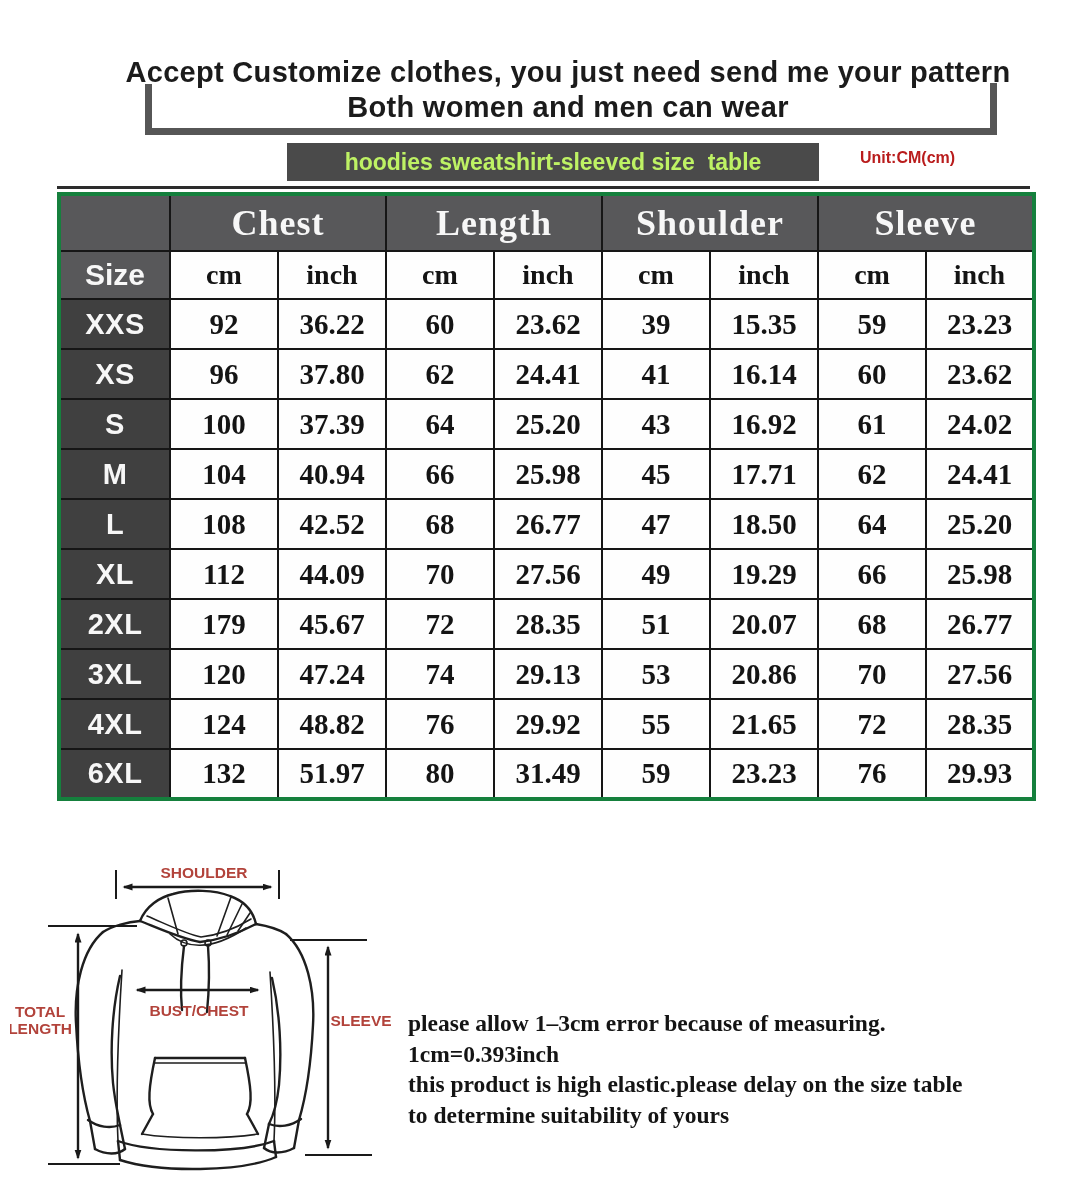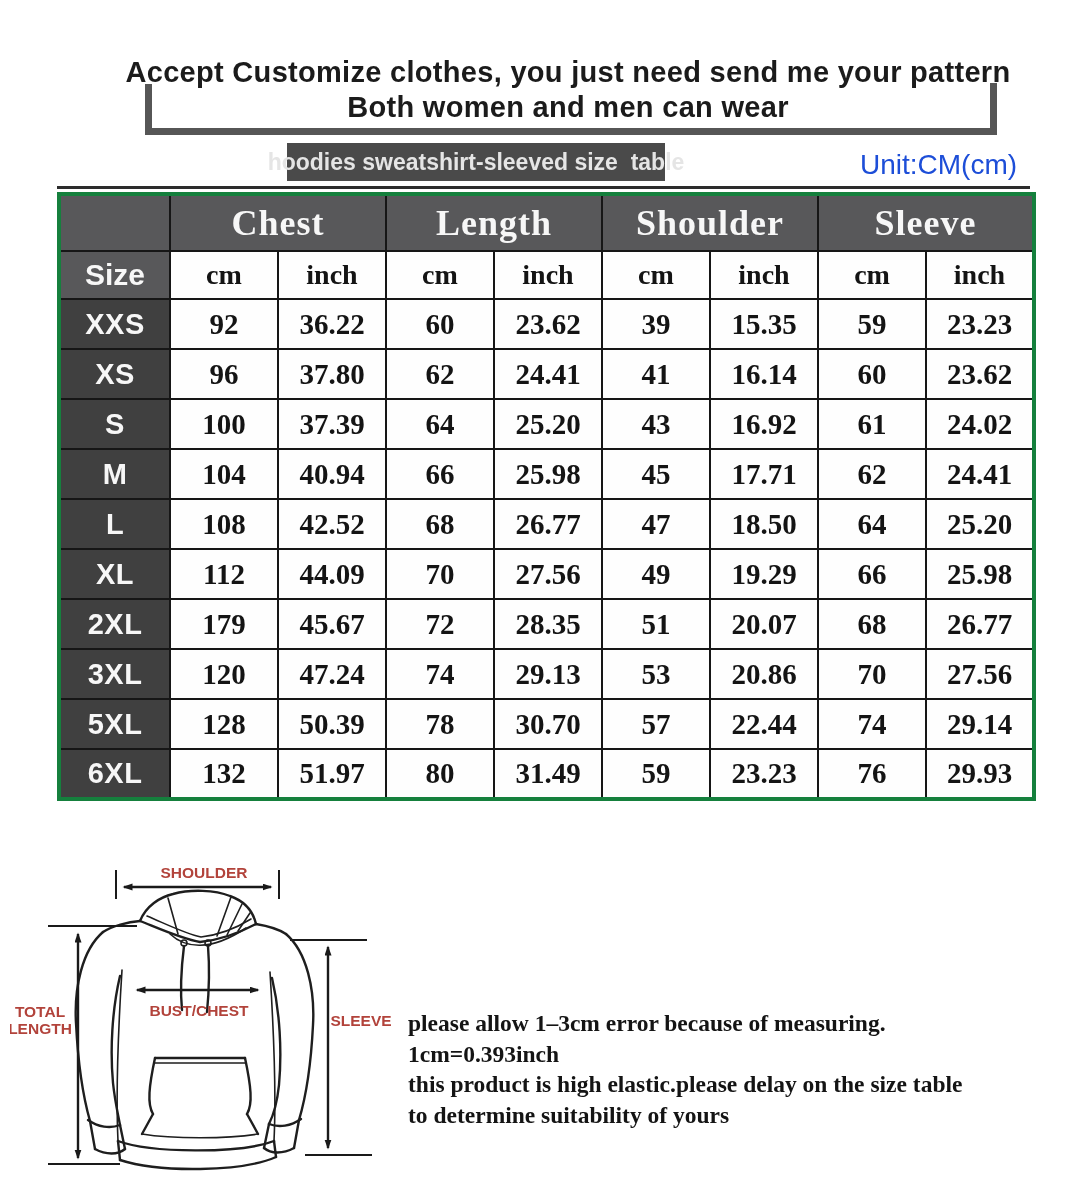--- a/index.html
+++ b/index.html
@@ -29,35 +29,35 @@
   .hdr-line.l2 { top: 91px; }
   .bracket { position: absolute; background: #565656; }
   .bracket.left-riser  { left: 145px; top: 84px;  width: 7px;  height: 51px; }
   .bracket.bottom-bar  { left: 145px; top: 128px; width: 852px; height: 7px; }
   .bracket.right-riser { left: 990px; top: 83px;  width: 7px;  height: 52px; }
 
   
   .banner {
     position: absolute;
     left: 287px; top: 143px;
-    width: 378px; height: 38px;
+    width: 532px; height: 38px;
     background: #4a4a4a;
-    color: #e5e5e5;
+    color: #bef264;
     font-weight: bold;
     font-size: 23px;
     display: flex; align-items: center; justify-content: center;
     white-space: pre;
   }
   .unit-label {
     position: absolute;
     left: 860px; top: 149px;
     width: 180px;
-    font-size: 28px;
-    font-weight: normal;
-    color: #1d4ed8;
+    font-size: 16px;
+    font-weight: bold;
+    color: #b91c1c;
     white-space: nowrap;
   }
 
   
   .table-topline {
     position: absolute;
     left: 57px; top: 186px;
     width: 973px; height: 3px;
     background: #2c2c2c;
   }
@@ -271,29 +271,29 @@
           <td class="num-cell">120</td>
           <td class="num-cell">47.24</td>
           <td class="num-cell">74</td>
           <td class="num-cell">29.13</td>
           <td class="num-cell">53</td>
           <td class="num-cell">20.86</td>
           <td class="num-cell">70</td>
           <td class="num-cell">27.56</td>
         </tr>
         <tr class="data-row">
-          <td class="size-cell">5XL</td>
-          <td class="num-cell">128</td>
-          <td class="num-cell">50.39</td>
-          <td class="num-cell">78</td>
-          <td class="num-cell">30.70</td>
-          <td class="num-cell">57</td>
-          <td class="num-cell">22.44</td>
-          <td class="num-cell">74</td>
-          <td class="num-cell">29.14</td>
+          <td class="size-cell">4XL</td>
+          <td class="num-cell">124</td>
+          <td class="num-cell">48.82</td>
+          <td class="num-cell">76</td>
+          <td class="num-cell">29.92</td>
+          <td class="num-cell">55</td>
+          <td class="num-cell">21.65</td>
+          <td class="num-cell">72</td>
+          <td class="num-cell">28.35</td>
         </tr>
         <tr class="data-row">
           <td class="size-cell">6XL</td>
           <td class="num-cell">132</td>
           <td class="num-cell">51.97</td>
           <td class="num-cell">80</td>
           <td class="num-cell">31.49</td>
           <td class="num-cell">59</td>
           <td class="num-cell">23.23</td>
           <td class="num-cell">76</td>

